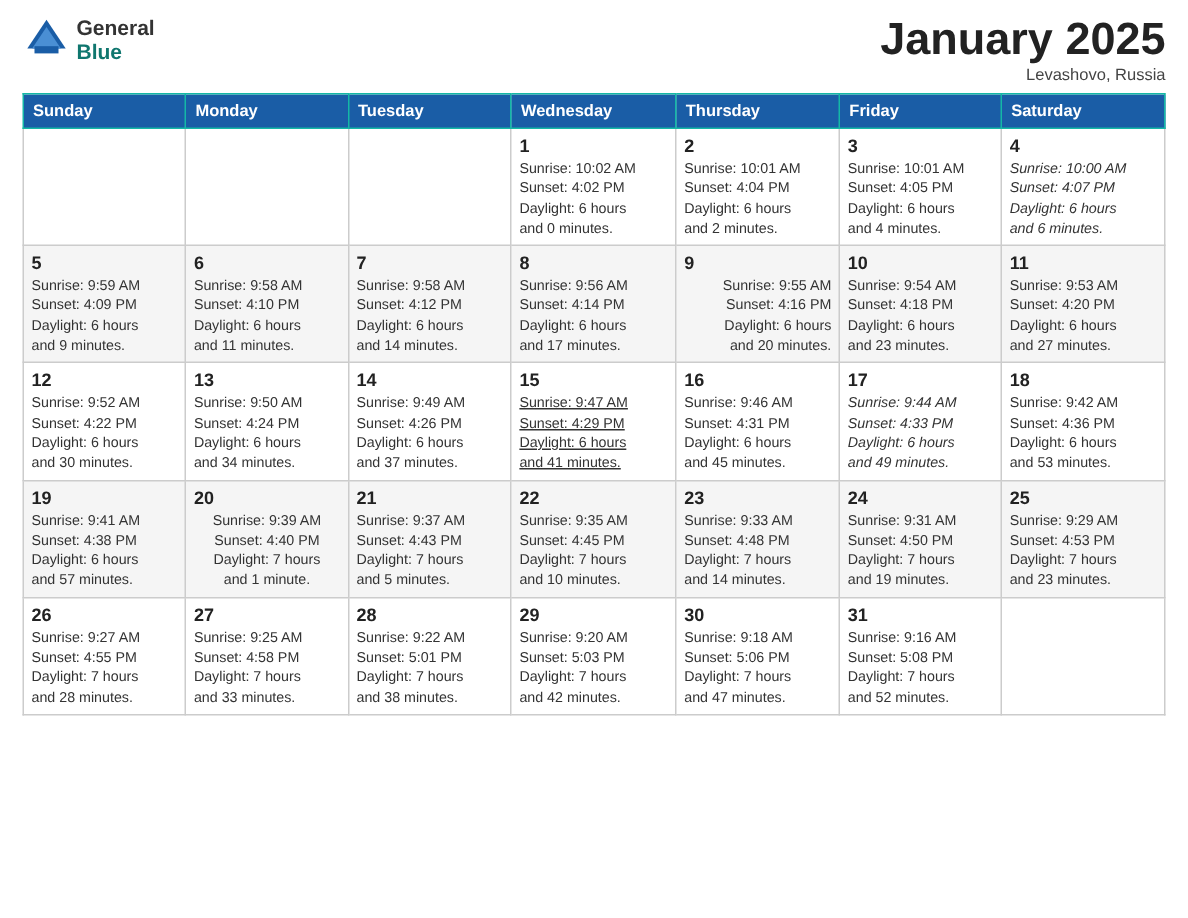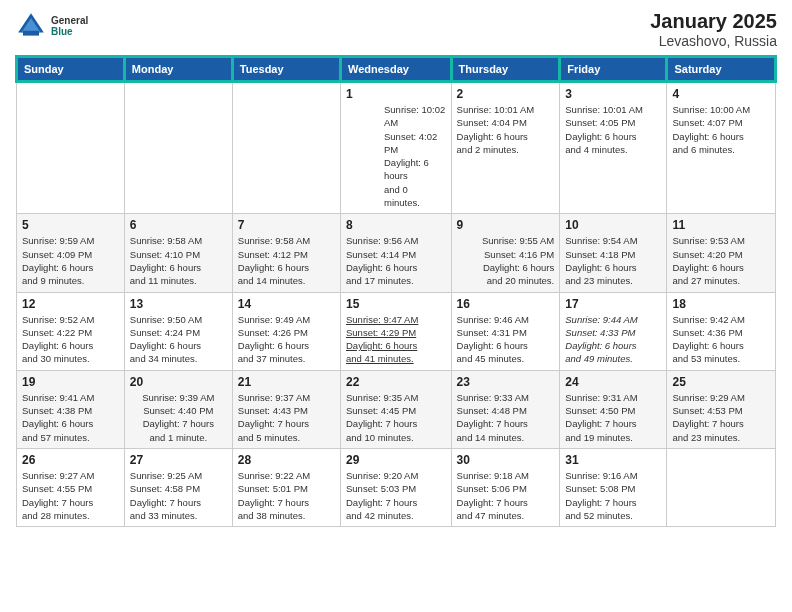--- a/index.html
+++ b/index.html
@@ -21,54 +21,54 @@
       margin-bottom: 6px;
     }
     .logo {
       display: flex;
       align-items: center;
       gap: 4px;
     }
     .logo-text {
       display: flex;
       flex-direction: column;
-      font-size: 10px;
+      font-size: 14px;
       font-weight: bold;
     }
     .logo-general { color: #333; }
     .logo-blue { color: #0f766e; }
     .logo-icon {
       width: 32px;
       height: 32px;
     }
     .title-block {
       text-align: right;
     }
     .month-title {
-      font-size: 20px;
+      font-size: 30px;
       font-weight: bold;
       color: #222;
     }
     .location {
-      font-size: 14px;
+      font-size: 11px;
       color: #444;
     }
     .calendar {
       width: 100%;
       border-collapse: collapse;
       font-size: 10px;
     }
     .calendar th {
       background-color: #1a5da6;
       color: #fff;
       text-align: left;
       padding: 5px 6px;
       font-size: 11px;
       font-weight: bold;
-      border: 3px solid #14b8a6;
+      border: 1px solid #14b8a6;
     }
     .calendar td {
       border: 1px solid #ccc;
       vertical-align: top;
       padding: 4px 5px;
       width: 113px;
       min-height: 80px;
       background: #fff;
     }
     .calendar tr:nth-child(even) td {
@@ -124,42 +124,42 @@
         <th>Saturday</th>
       </tr>
     </thead>
     <tbody id="calendar-body">
     <tr>
           <td class="empty-cell"></td>
           <td class="empty-cell"></td>
           <td class="empty-cell"></td>
           <td>
             <span class="day-num">1</span>
-            <div class="day-detail" style="white-space: pre-line; margin-left: 38px;">Sunrise: 10:02 AM
+            <div class="day-detail" style="white-space: pre-line;">Sunrise: 10:02 AM
 Sunset: 4:02 PM
 Daylight: 6 hours
 and 0 minutes.</div>
           </td>
           <td>
             <span class="day-num">2</span>
             <div class="day-detail" style="white-space: pre-line;">Sunrise: 10:01 AM
 Sunset: 4:04 PM
 Daylight: 6 hours
 and 2 minutes.</div>
           </td>
           <td>
             <span class="day-num">3</span>
             <div class="day-detail" style="white-space: pre-line;">Sunrise: 10:01 AM
 Sunset: 4:05 PM
 Daylight: 6 hours
 and 4 minutes.</div>
           </td>
           <td>
             <span class="day-num">4</span>
-            <div class="day-detail" style="white-space: pre-line;">Sunrise: 10:00 AM
+            <div class="day-detail" style="white-space: pre-line; font-style: italic;">Sunrise: 10:00 AM
 Sunset: 4:07 PM
 Daylight: 6 hours
 and 6 minutes.</div>
           </td>
         </tr>
         <tr>
           <td>
             <span class="day-num">5</span>
             <div class="day-detail" style="white-space: pre-line;">Sunrise: 9:59 AM
 Sunset: 4:09 PM

